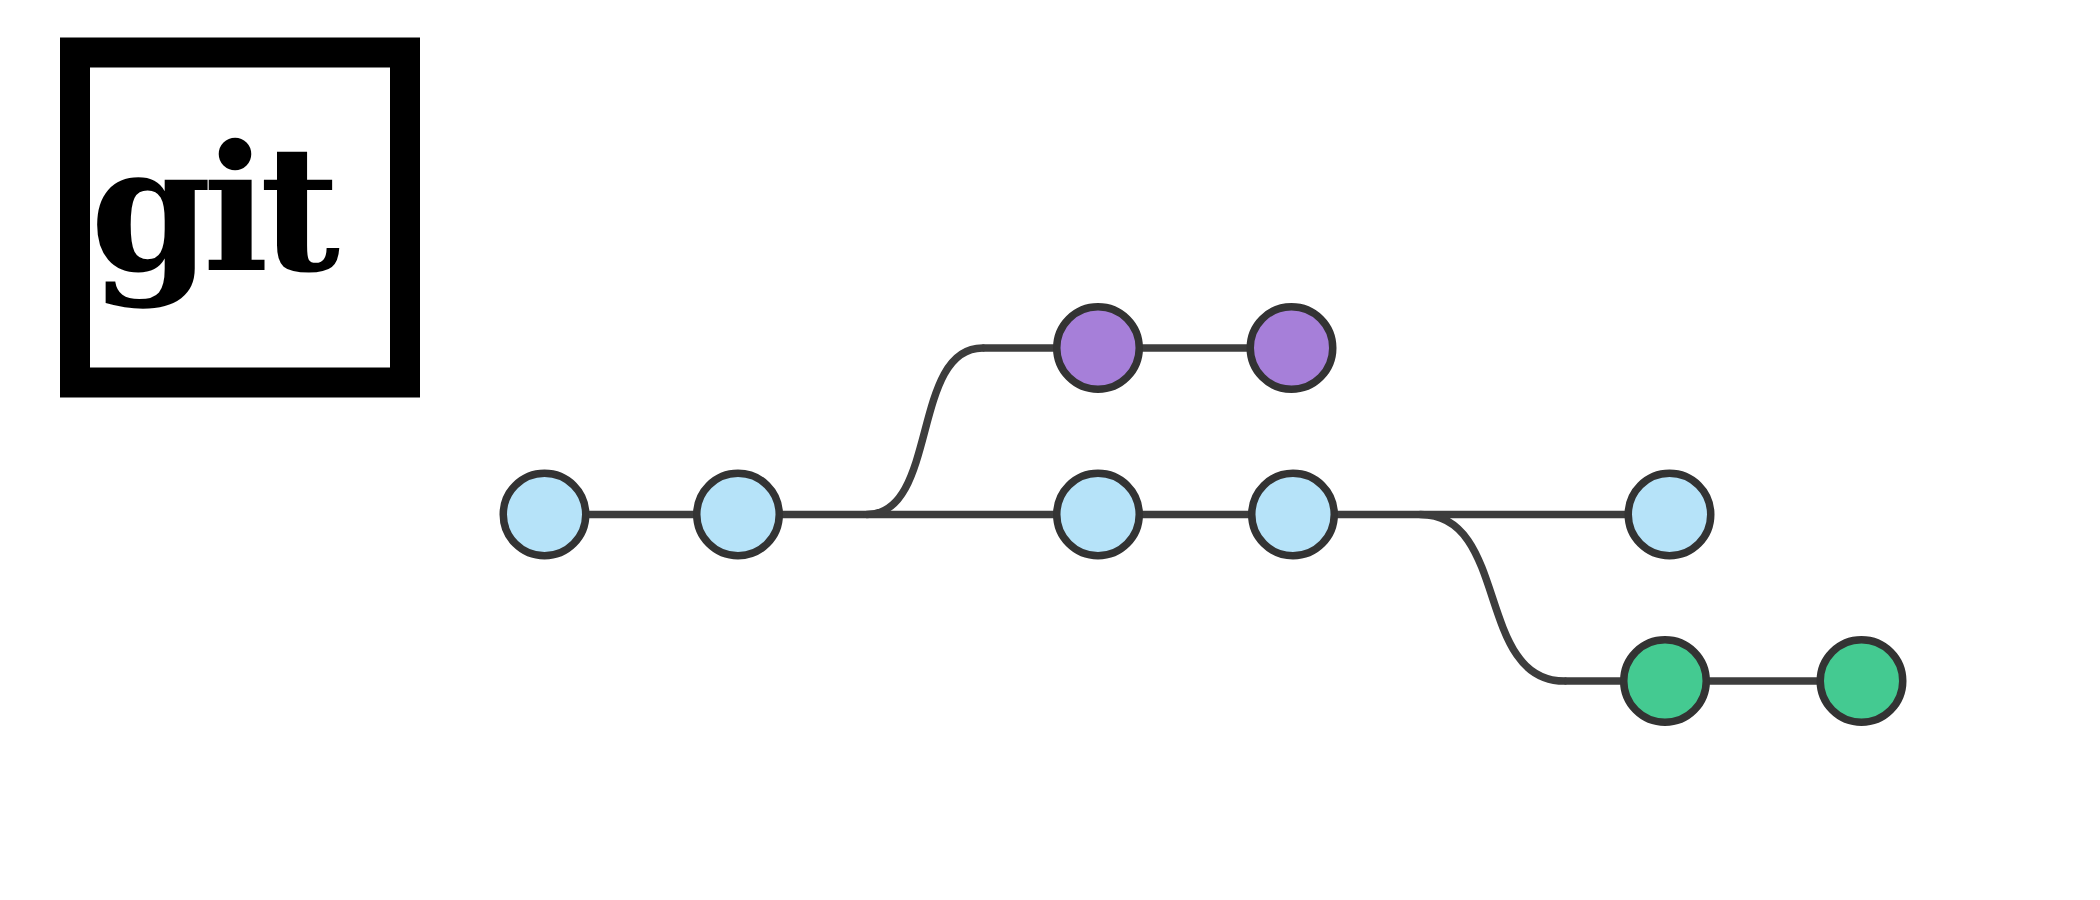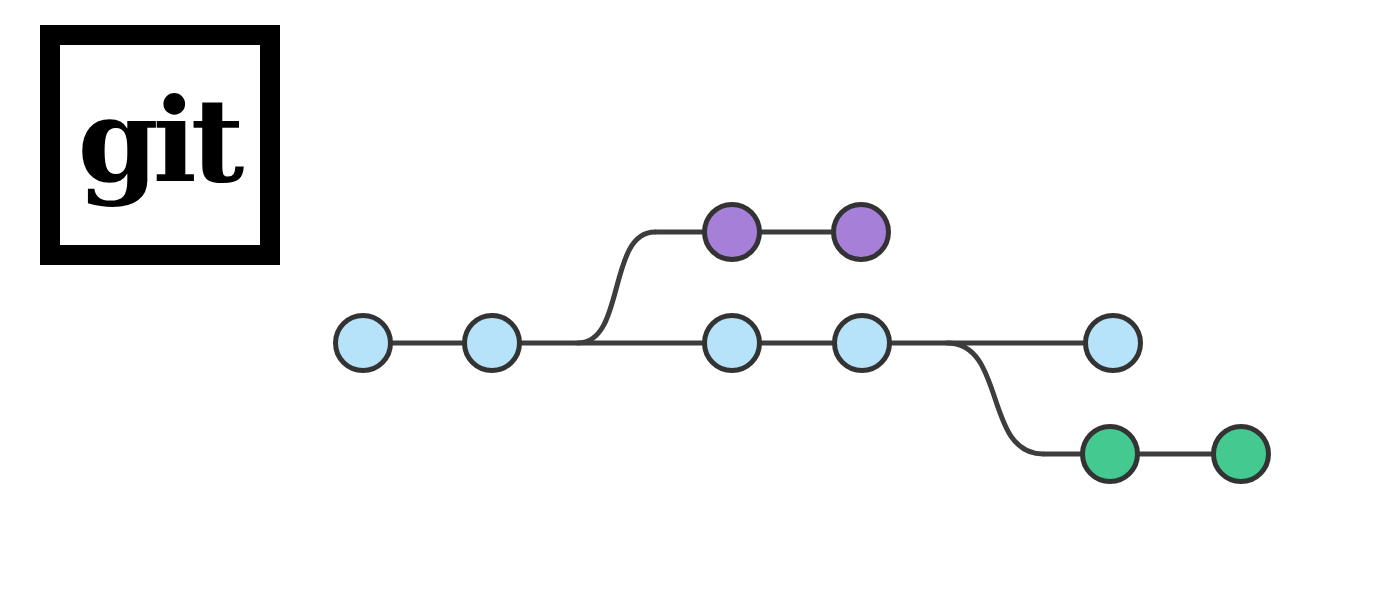--- a/index.html
+++ b/index.html
@@ -19,21 +19,20 @@
   .git-logo {
     position: absolute;
     left: 40px;
     top: 25px;
     width: 200px;
     height: 200px;
     border: 20px solid #000000;
     background: #ffffff;
     display: flex;
     align-items: center;
-    justify-content: center;
     box-sizing: content-box;
   }
   .git-logo .wordmark {
     font-family: "DejaVu Serif", "Liberation Serif", serif;
     font-weight: bold;
     font-size: 116px;
     letter-spacing: -6px;
     line-height: 1;
     color: #000000;
     padding-right: 4px;

